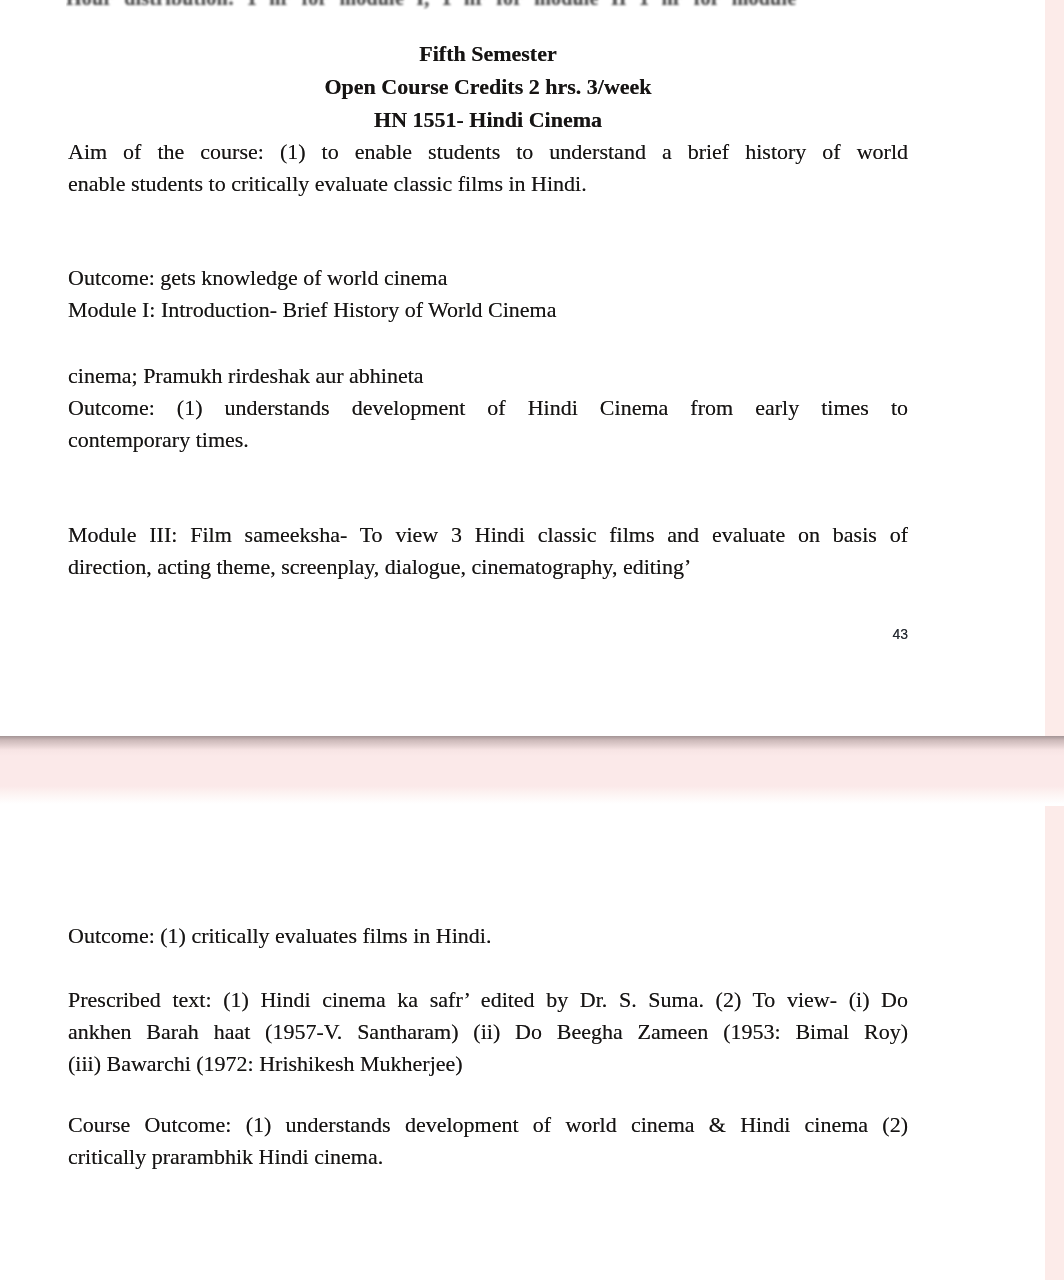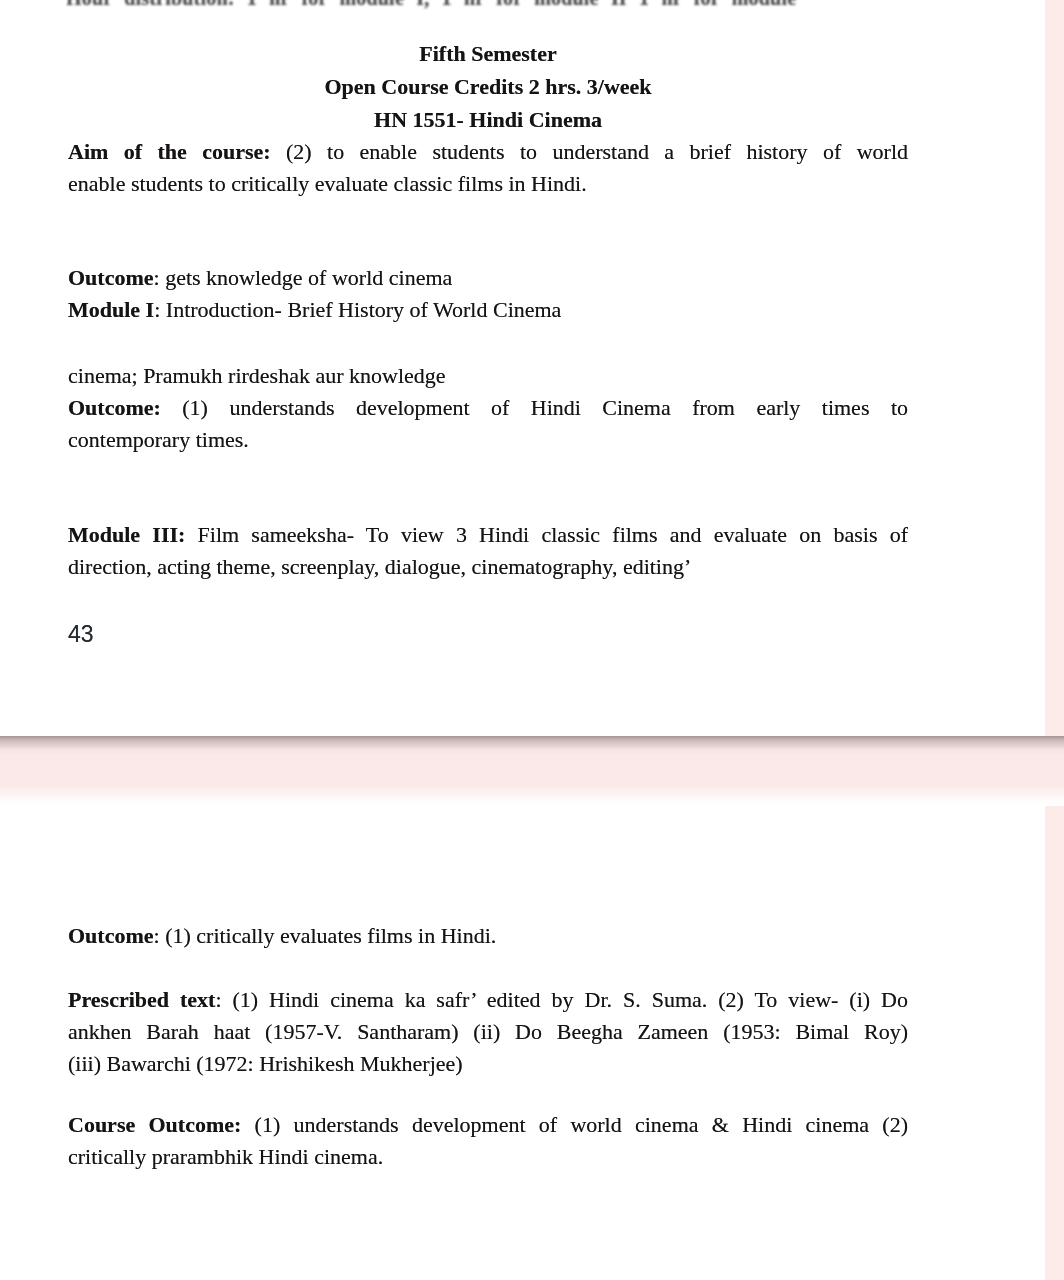--- a/index.html
+++ b/index.html
@@ -22,28 +22,28 @@
     line-height: 33px;
     font-weight: bold;
     text-align: center;
     white-space: nowrap;
   }
   .line {
     font-size: 22px;
     line-height: 32px;
     overflow: hidden;
   }
-  .line b { font-weight: bold; }
+  .line b { font-weight: normal; }
   .j { text-align: justify; text-align-last: justify; }
 
   .pagenum-row {
     position: absolute; left: 68px; width: 840px; top: 623px;
-    text-align: left;
+    text-align: right;
     font-family: "Liberation Sans", sans-serif;
-    font-size: 23px; line-height: 22px;
+    font-size: 14px; line-height: 22px;
     color: #242a33;
   }
 
   
   .cliptop {
     position: absolute; top: 0; left: 66px; width: 740px; height: 10px;
     overflow: hidden;
   }
   .cliptext {
     display: block;
@@ -87,31 +87,31 @@
     <span class="cliptext">Hour distribution: 1 hr for module I, 1 hr for module II 1 hr for module III</span>
   </div>
 
   <div class="col" style="top:37px">
     <div class="hline">Fifth Semester</div>
     <div class="hline">Open Course Credits 2 hrs. 3/week</div>
     <div class="hline">HN 1551- Hindi Cinema</div>
   </div>
 
   <div class="col" style="top:136px">
-    <div class="line j"><b>Aim of the course:</b><span> (2) to enable students to understand a brief history of world</span></div>
+    <div class="line j"><b>Aim of the course:</b><span> (1) to enable students to understand a brief history of world</span></div>
     <div class="line"><span>enable students to critically evaluate classic films in Hindi.</span></div>
   </div>
 
   <div class="col" style="top:262px">
     <div class="line"><b>Outcome</b><span>: gets knowledge of world cinema</span></div>
     <div class="line"><b>Module I</b><span>: Introduction- Brief History of World Cinema</span></div>
   </div>
 
   <div class="col" style="top:360px">
-    <div class="line"><span>cinema; Pramukh rirdeshak aur knowledge</span></div>
+    <div class="line"><span>cinema; Pramukh rirdeshak aur abhineta</span></div>
     <div class="line j"><b>Outcome:</b><span> (1) understands development of Hindi Cinema from early times to</span></div>
     <div class="line"><span>contemporary times.</span></div>
   </div>
 
   <div class="col" style="top:519px">
     <div class="line j"><b>Module III:</b><span> Film sameeksha- To view 3 Hindi classic films and evaluate on basis of</span></div>
     <div class="line"><span>direction, acting theme, screenplay, dialogue, cinematography, editing’</span></div>
   </div>
 
   <div class="pagenum-row">43</div>

